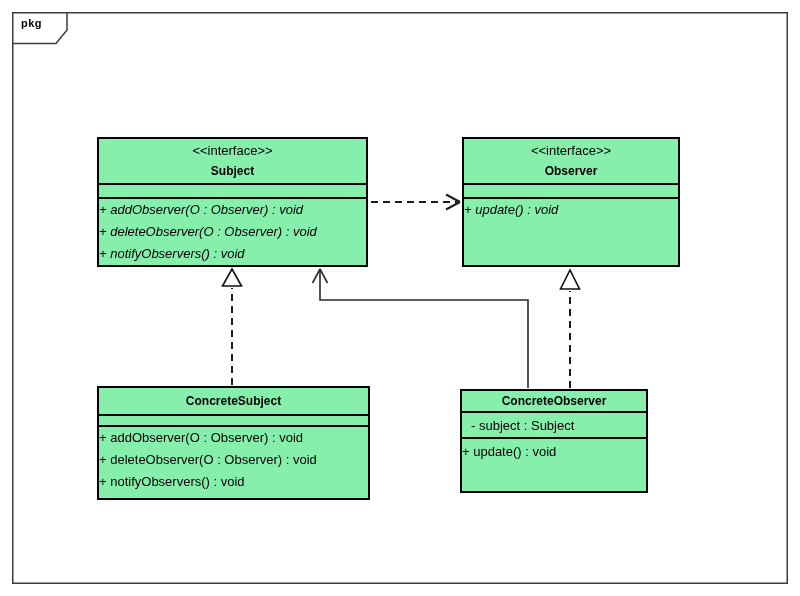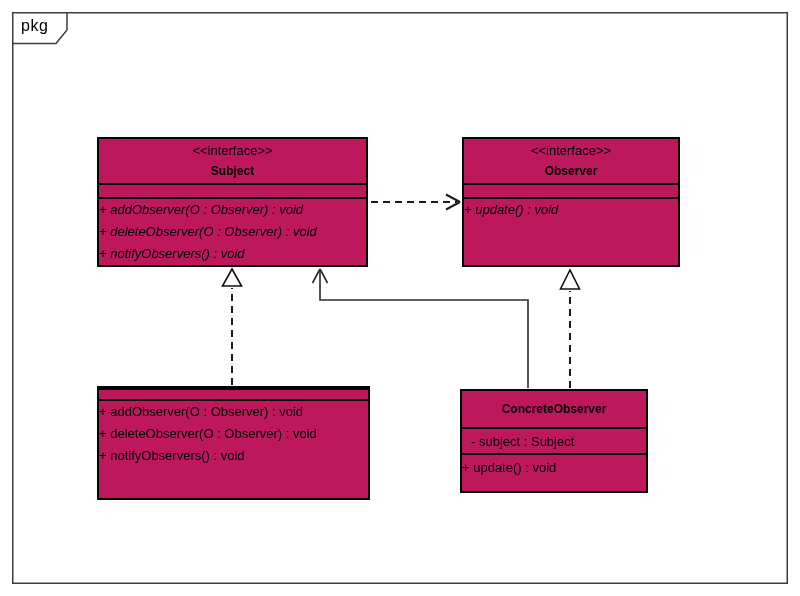--- a/index.html
+++ b/index.html
@@ -12,26 +12,26 @@
     color: #000;
   }
   .overlay { position: absolute; left: 0; top: 0; }
   .dash  { stroke: #1c1c1c; stroke-width: 2; stroke-dasharray: 7 5; fill: none; }
   .solid { stroke: #1c1c1c; stroke-width: 2; fill: none; }
   .assoc { stroke: #2a2a2a; stroke-width: 1.6; fill: none; }
   .tri   { fill: #ffffff; stroke: #111111; stroke-width: 1.6; }
 
   .tab-label {
     position: absolute; left: 21px; top: 17px;
-    font-size: 16px; font-weight: normal; letter-spacing: 0.5px;
+    font-size: 11px; font-weight: bold; letter-spacing: 0.5px;
   }
 
   .uml-class {
     position: absolute;
-    background: #be185d;
+    background: #86efac;
     border: 2px solid #000;
     box-sizing: border-box;
     font-size: 13px;
   }
   .hdr {
     display: flex; flex-direction: column;
     justify-content: center; align-items: center;
     text-align: center;
   }
   .stereo { font-size: 13px; line-height: 20px; }
@@ -45,21 +45,21 @@
 
   #subject          { left:  97px; top: 137px; width: 271px; height: 130px; }
   #observer         { left: 462px; top: 137px; width: 218px; height: 130px; }
   #concrete-subject { left:  97px; top: 386px; width: 273px; height: 114px; }
   #concrete-observer{ left: 460px; top: 389px; width: 188px; height: 104px; }
 
   #subject .hdr, #observer .hdr   { height: 44px; }
   #subject .attrs, #observer .attrs { height: 14px; }
   #concrete-subject .hdr  { height: 26px; }
   #concrete-subject .attrs{ height: 11px; }
-  #concrete-observer .hdr { height: 36px; }
+  #concrete-observer .hdr { height: 20px; }
   #concrete-observer .attrs { height: 26px; }
   #concrete-observer .ops { padding-top: 2px; }
 </style>
 </head>
 <body>
 
 <div>
 
   <svg class="overlay" width="800" height="596" viewBox="0 0 800 596">
 
@@ -109,20 +109,23 @@
       <div class="stereo">&lt;&lt;interface&gt;&gt;</div>
       <div class="cname">Observer</div>
     </div>
     <div class="attrs"></div>
     <div class="ops it">
       <div>+ update() : void</div>
     </div>
   </div>
 
   <div class="uml-class" id="concrete-subject">
+    <div class="hdr">
+      <div class="cname">ConcreteSubject</div>
+    </div>
     <div class="attrs"></div>
     <div class="ops">
       <div>+ addObserver(O : Observer) : void</div>
       <div>+ deleteObserver(O : Observer) : void</div>
       <div>+ notifyObservers() : void</div>
     </div>
   </div>
 
   <div class="uml-class" id="concrete-observer">
     <div class="hdr">

